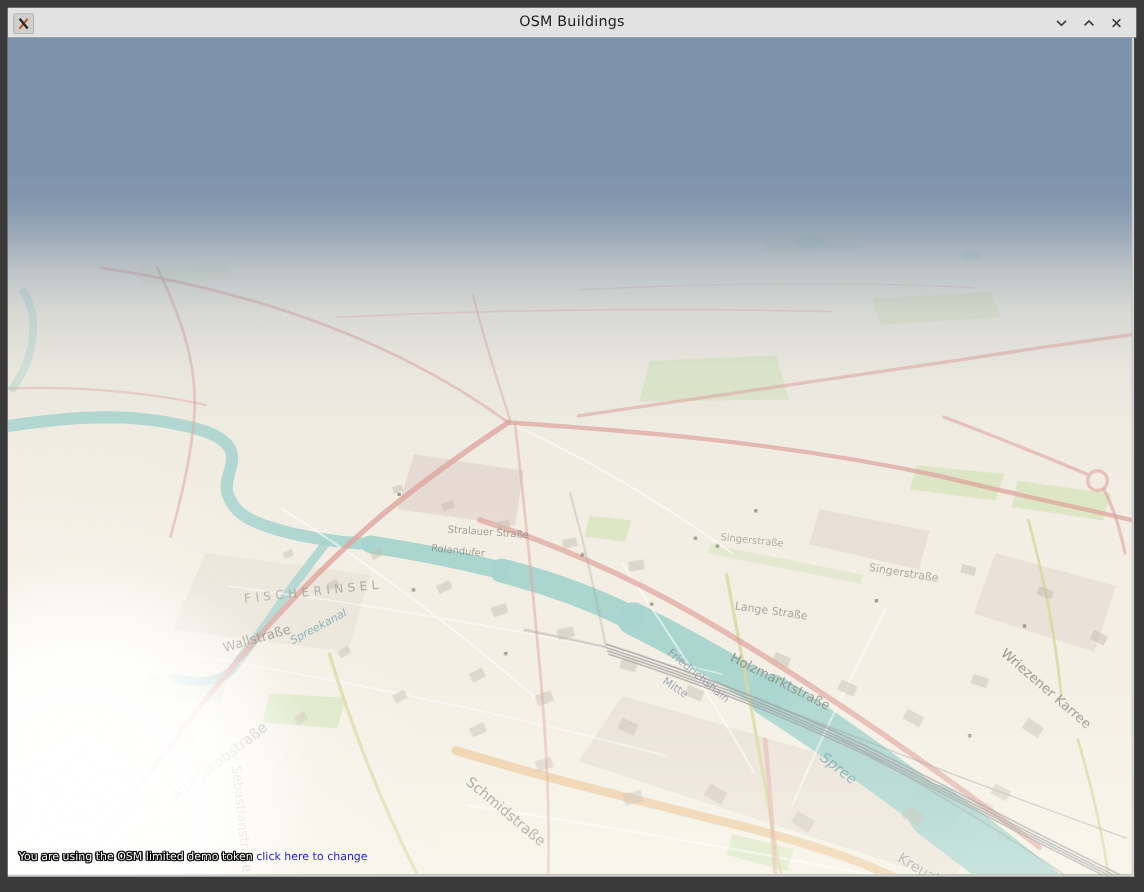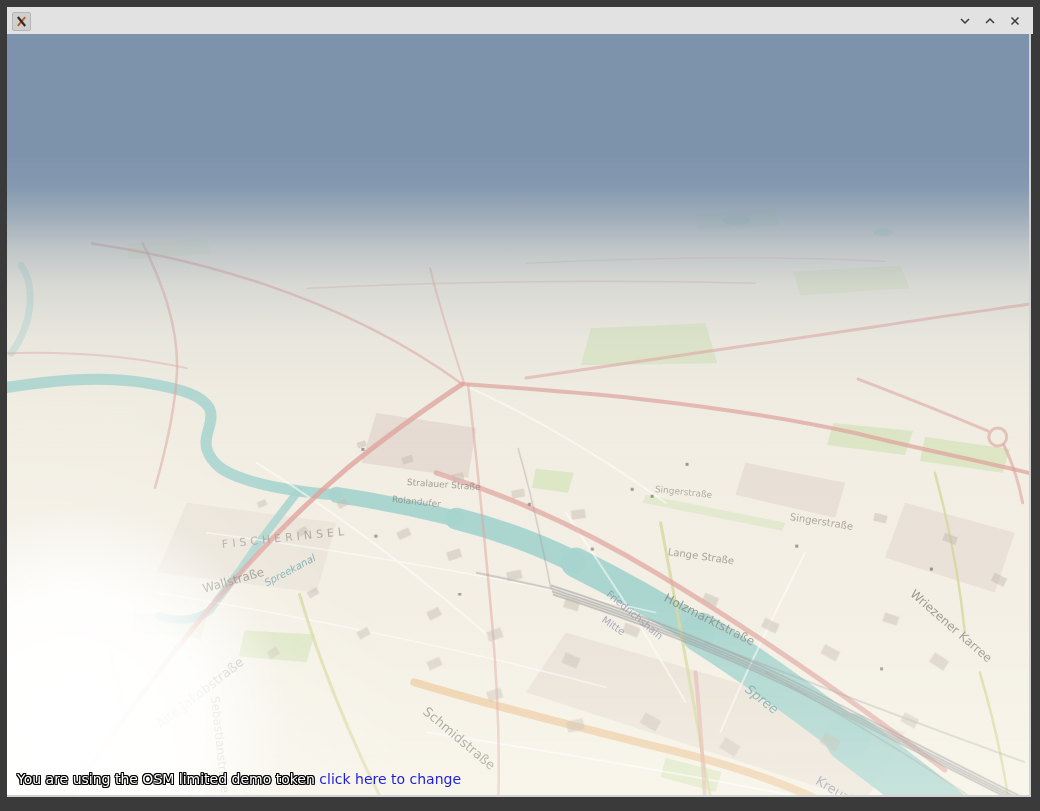--- a/index.html
+++ b/index.html
@@ -57,21 +57,21 @@
   .flare{
     position:absolute;inset:0;z-index:6;pointer-events:none;
     background:
       radial-gradient(circle 290px at 70px 680px, rgba(255,255,255,.98), rgba(255,255,255,.85) 42%, rgba(255,255,255,0) 72%),
       radial-gradient(circle 520px at 30px 720px, rgba(255,255,252,.55), rgba(255,255,252,0) 70%),
       linear-gradient(to top, rgba(255,254,246,.34), rgba(255,254,246,0) 26%);
   }
   
   .statusbar{
     position:absolute;left:10px;bottom:6px;z-index:10;
-    font-size:14px;line-height:19px;margin-top:29px;
+    font-size:10px;line-height:19px;margin-top:29px;
   }
   .status-msg{
     color:var(--status-text,#fff);
     text-shadow:1px 0 var(--status-outline,#000),-1px 0 var(--status-outline,#000),
       0 1px var(--status-outline,#000),0 -1px var(--status-outline,#000),
       1px 1px var(--status-outline,#000),-1px -1px var(--status-outline,#000),
       1px -1px var(--status-outline,#000),-1px 1px var(--status-outline,#000);
   }
   .status-link{color:var(--link,#1d1dd6);text-decoration:none;cursor:pointer;}
 </style>
@@ -80,20 +80,21 @@
 
 <div class="window">
 
   <div class="titlebar">
     <span class="win-icon">
       <svg width="13" height="13" viewBox="0 0 16 16">
         <path d="M12.5,2.5 L3.5,13.5" stroke="#c05a28" stroke-width="2.4" fill="none"></path>
         <path d="M3.5,2.5 L12.5,13.5" stroke="#262626" stroke-width="2.6" fill="none"></path>
       </svg>
     </span>
+    <span class="win-title">OSM Buildings</span>
     <span class="win-controls">
       <button class="win-btn">
         <svg width="14" height="14" viewBox="0 0 14 14">
           <path d="M3,5 L7,9 L11,5" stroke="#3c3c3c" stroke-width="1.5" fill="none"></path>
         </svg>
       </button>
       <button class="win-btn">
         <svg width="14" height="14" viewBox="0 0 14 14">
           <path d="M3,9 L7,5 L11,9" stroke="#3c3c3c" stroke-width="1.5" fill="none"></path>
         </svg>

